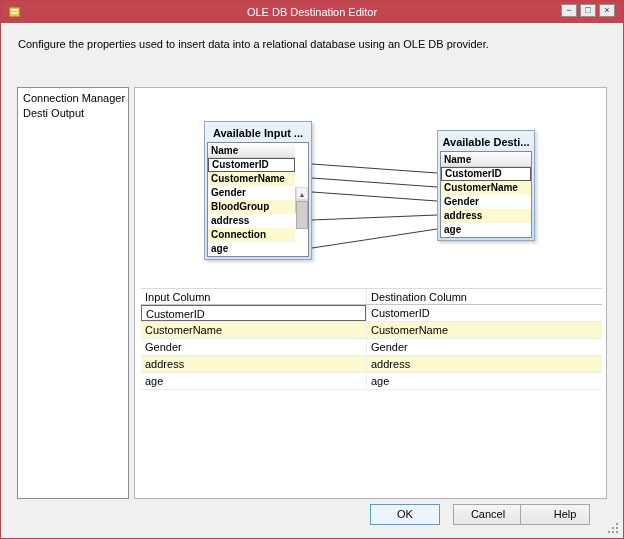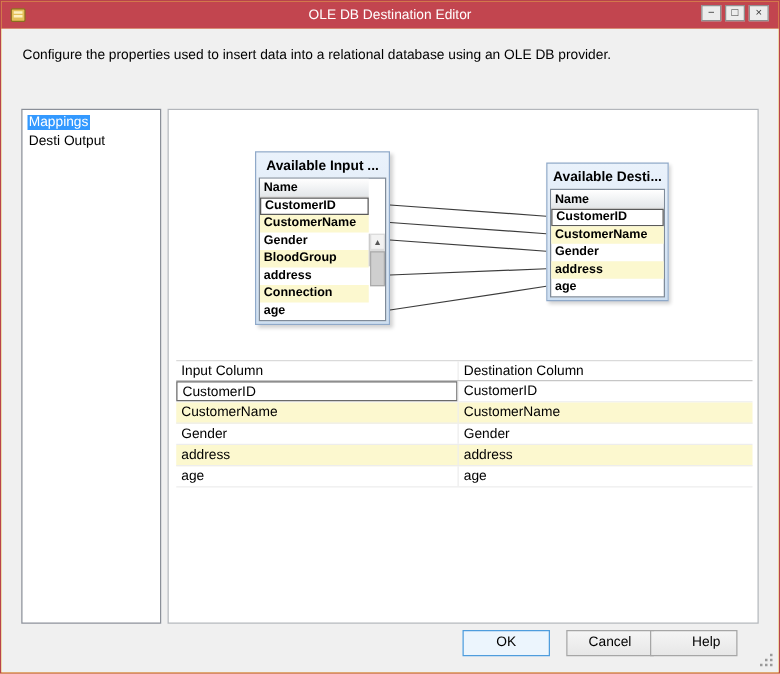--- a/index.html
+++ b/index.html
@@ -119,22 +119,22 @@
       <div class="win-btn">□</div>
       <div class="win-btn">×</div>
     </div>
   </div>
 
   <div class="dialog-body"></div>
 
   <div class="description">Configure the properties used to insert data into a relational database using an OLE DB provider.</div>
 
   <div class="sidebar">
-    <div class="side-item selected">
-      <span>Mappings</span>
+    <div class="side-item">
+      <span>Connection Manager</span>
     </div>
     <div class="side-item">
       <span>Desti Output</span>
     </div>
   </div>
 
   <div class="main">
 
     <div class="diagram">
 

